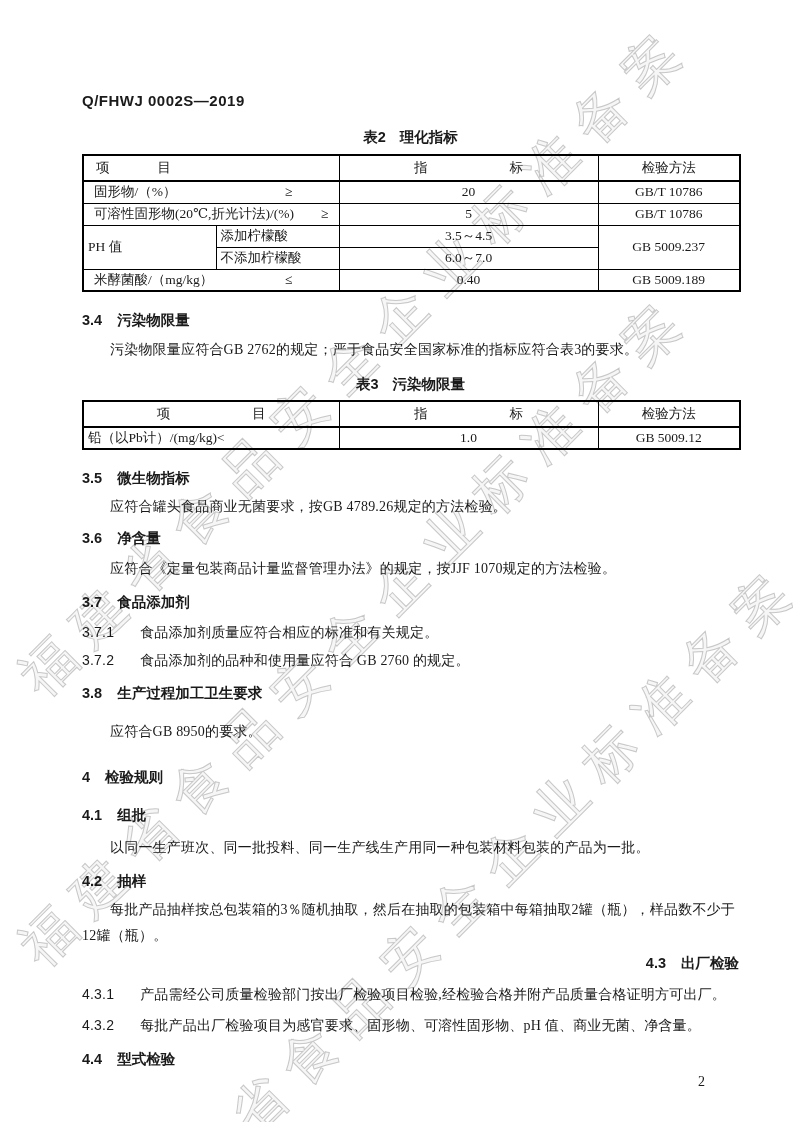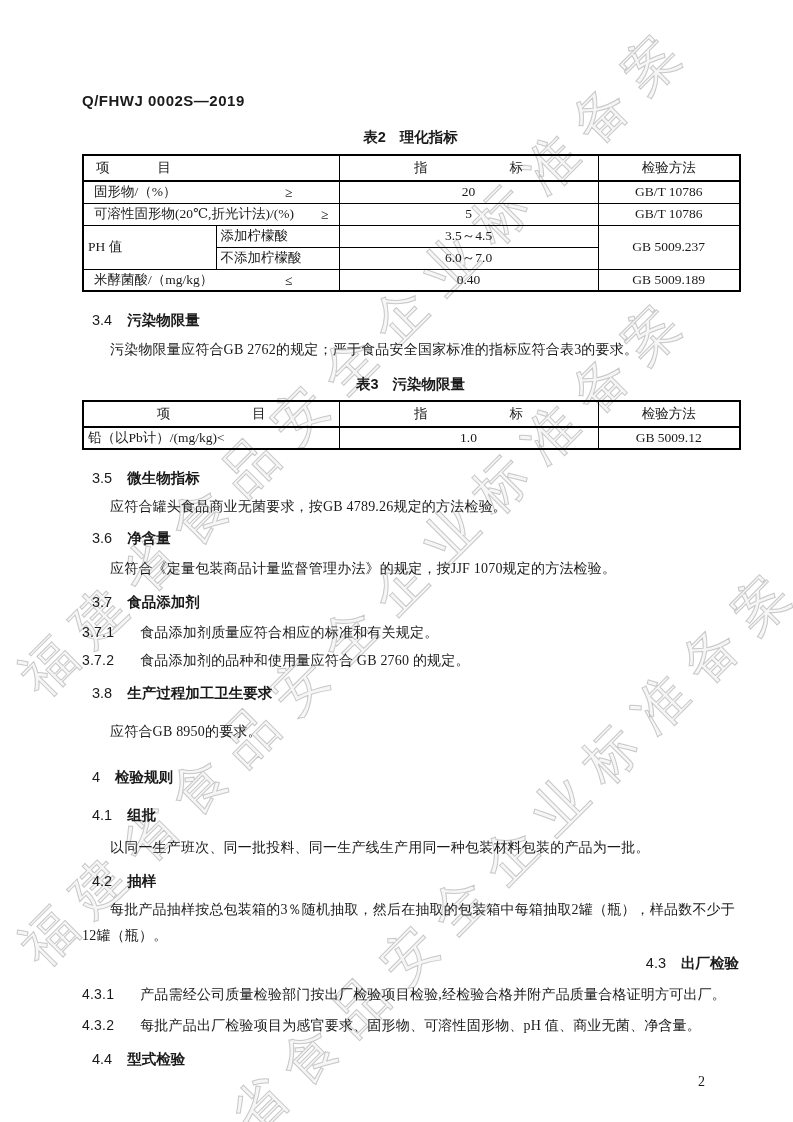--- a/index.html
+++ b/index.html
@@ -67,34 +67,34 @@
     vertical-align: middle;
     padding: 0 4px;
   }
   table.spec tr.head td { border-bottom: 2px solid #000; height: 26px; }
   .t3 td { height: 23px; }
   .cell-center { text-align: center; }
   .pair { display: flex; align-items: center; }
   .pair-left   { justify-content: flex-start; gap: 48px; padding-left: 8px; }
   .pair-center { justify-content: center; gap: 82px; }
   .label-op {
-    display: flex; justify-content: space-between; align-items: flex-end;
+    display: flex; justify-content: space-between; align-items: center;
     padding-left: 6px;
   }
   .op-wide { padding-right: 42px; }
   .op-narrow { padding-right: 6px; }
   .sub-cell { padding-left: 8px; }
   .plain-label { padding-left: 6px; }
 
   .sec-h {
     font-family: "Liberation Sans", "DejaVu Sans", sans-serif;
     font-weight: bold;
     font-size: 14.5px;
   }
-  .sec-h .num { margin-right: 15px; font-weight: normal; margin-left: 10px; }
+  .sec-h .num { margin-right: 15px; font-weight: bold; }
   .body-p {
     font-size: 14px;
     text-indent: 2em;
     line-height: 26px;
     letter-spacing: 0.2px;
   }
   .item-p {
     font-size: 14px;
     line-height: 26px;
     letter-spacing: 0.2px;

